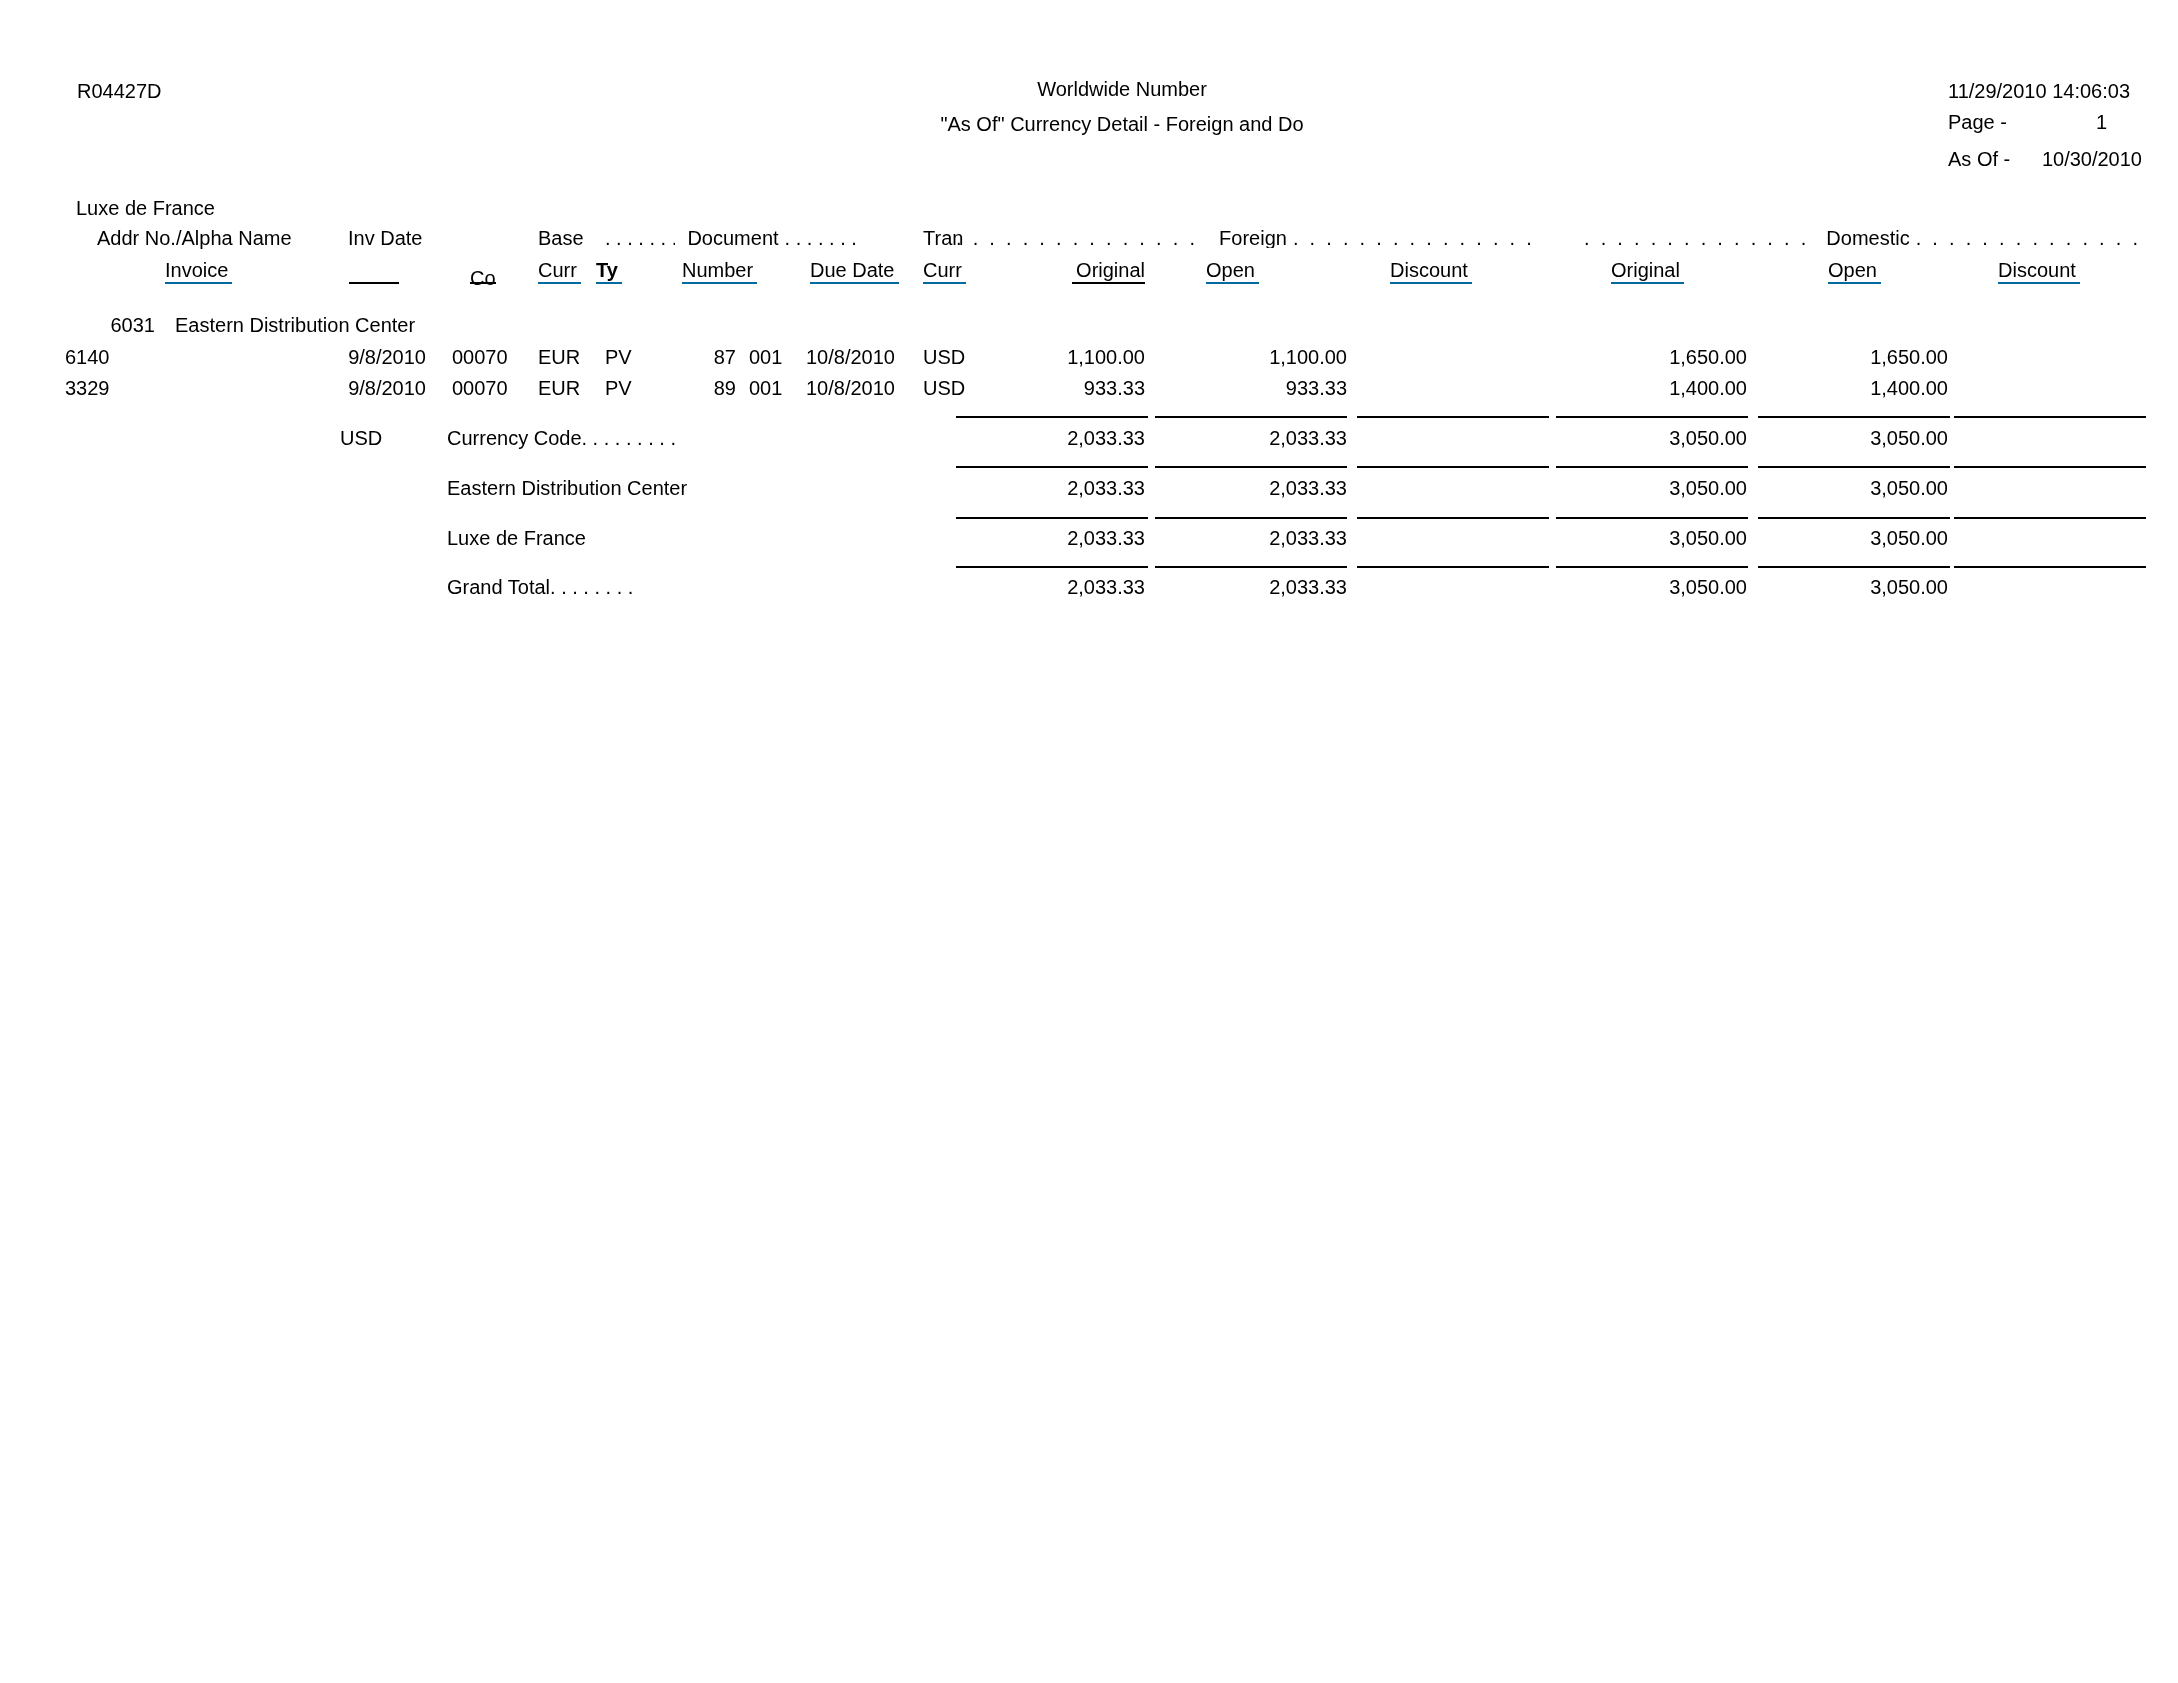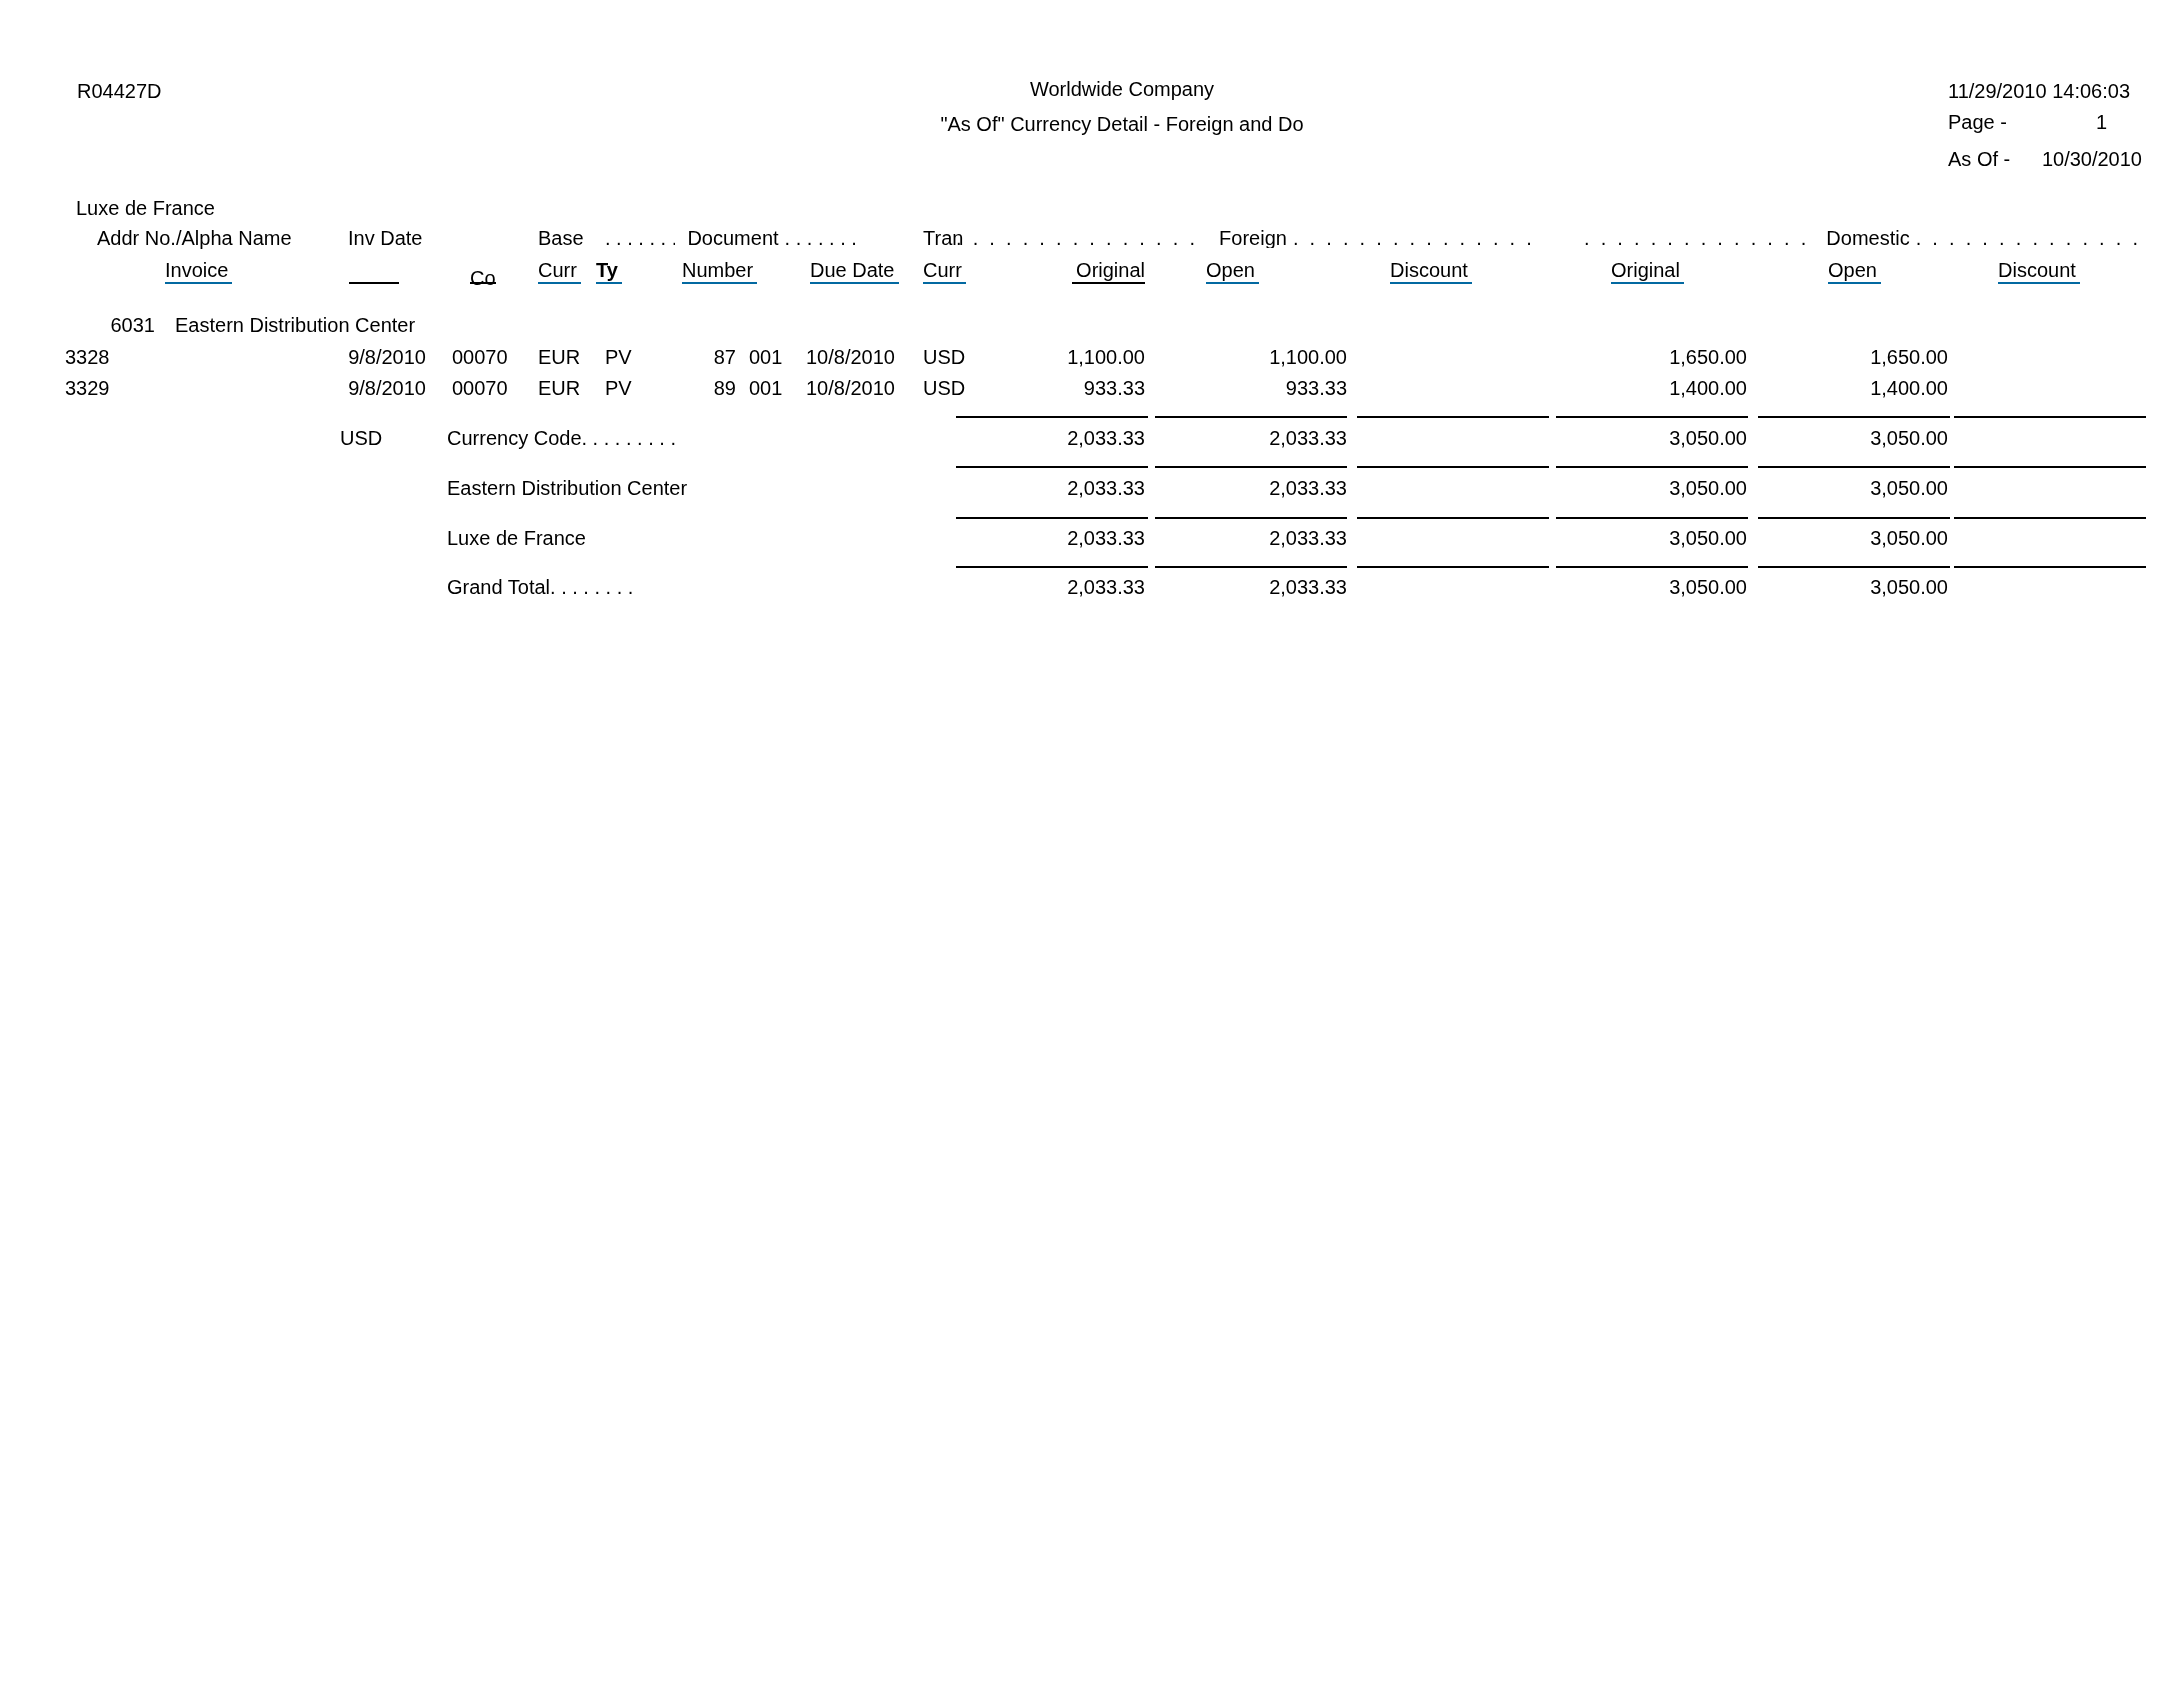--- a/index.html
+++ b/index.html
@@ -22,21 +22,21 @@
   .leader { position:absolute; display:flex; align-items:baseline; overflow:hidden; line-height:20px; }
   .leader .dots { flex:1 1 0; overflow:hidden; white-space:pre; }
   .leader .lbl { flex:0 0 auto; padding:0 6px; white-space:nowrap;margin-left:6px; }
 </style>
 </head>
 <body>
 
 <div class="page">
 
   <span class="t" style="left:77px; top:81px;">R04427D</span>
-  <span class="t c" style="left:842px; top:79px; width:560px;">Worldwide Company</span>
+  <span class="t c" style="left:842px; top:79px; width:560px;">Worldwide Number</span>
   <span class="t c" style="left:842px; top:114px; width:560px;">"As Of" Currency Detail - Foreign and Do</span>
 
   <span class="t" style="left:1948px; top:81px;">11/29/2010 14:06:03</span>
   <span class="t" style="left:1948px; top:112px;">Page -</span>
   <span class="t r" style="right:71px; top:112px;">1</span>
   <span class="t" style="left:1948px; top:149px;">As Of -</span>
   <span class="t r" style="right:36px; top:149px;text-align:right;">10/30/2010</span>
 
   <span class="t" style="left:76px; top:198px;">Luxe de France</span>
 
@@ -77,21 +77,21 @@
   <span class="t u" style="left:1206px; top:260px;">Open</span>
   <span class="t u" style="left:1390px; top:260px;">Discount</span>
   <span class="t u" style="left:1611px; top:260px;">Original</span>
   <span class="t u" style="left:1828px; top:260px;">Open</span>
   <span class="t u" style="left:1998px; top:260px;">Discount</span>
 
   <span class="t r" style="right:2023px; top:315px;">6031</span>
   <span class="t" style="left:175px; top:315px;">Eastern Distribution Center</span>
 
   <div>
-    <span class="t" style="left:65px; top:347px;">3328</span>
+    <span class="t" style="left:65px; top:347px;">6140</span>
     <span class="t r" style="right:1752px; top:347px;">9/8/2010</span>
     <span class="t" style="left:452px; top:347px;">00070</span>
     <span class="t" style="left:538px; top:347px;">EUR</span>
     <span class="t" style="left:605px; top:347px;">PV</span>
     <span class="t r" style="right:1442px; top:347px;">87</span>
     <span class="t" style="left:749px; top:347px;">001</span>
     <span class="t" style="left:806px; top:347px;">10/8/2010</span>
     <span class="t" style="left:923px; top:347px;">USD</span>
     <span class="t r" style="right:1033px; top:347px;">1,100.00</span>
     <span class="t r" style="right:831px; top:347px;">1,100.00</span>

